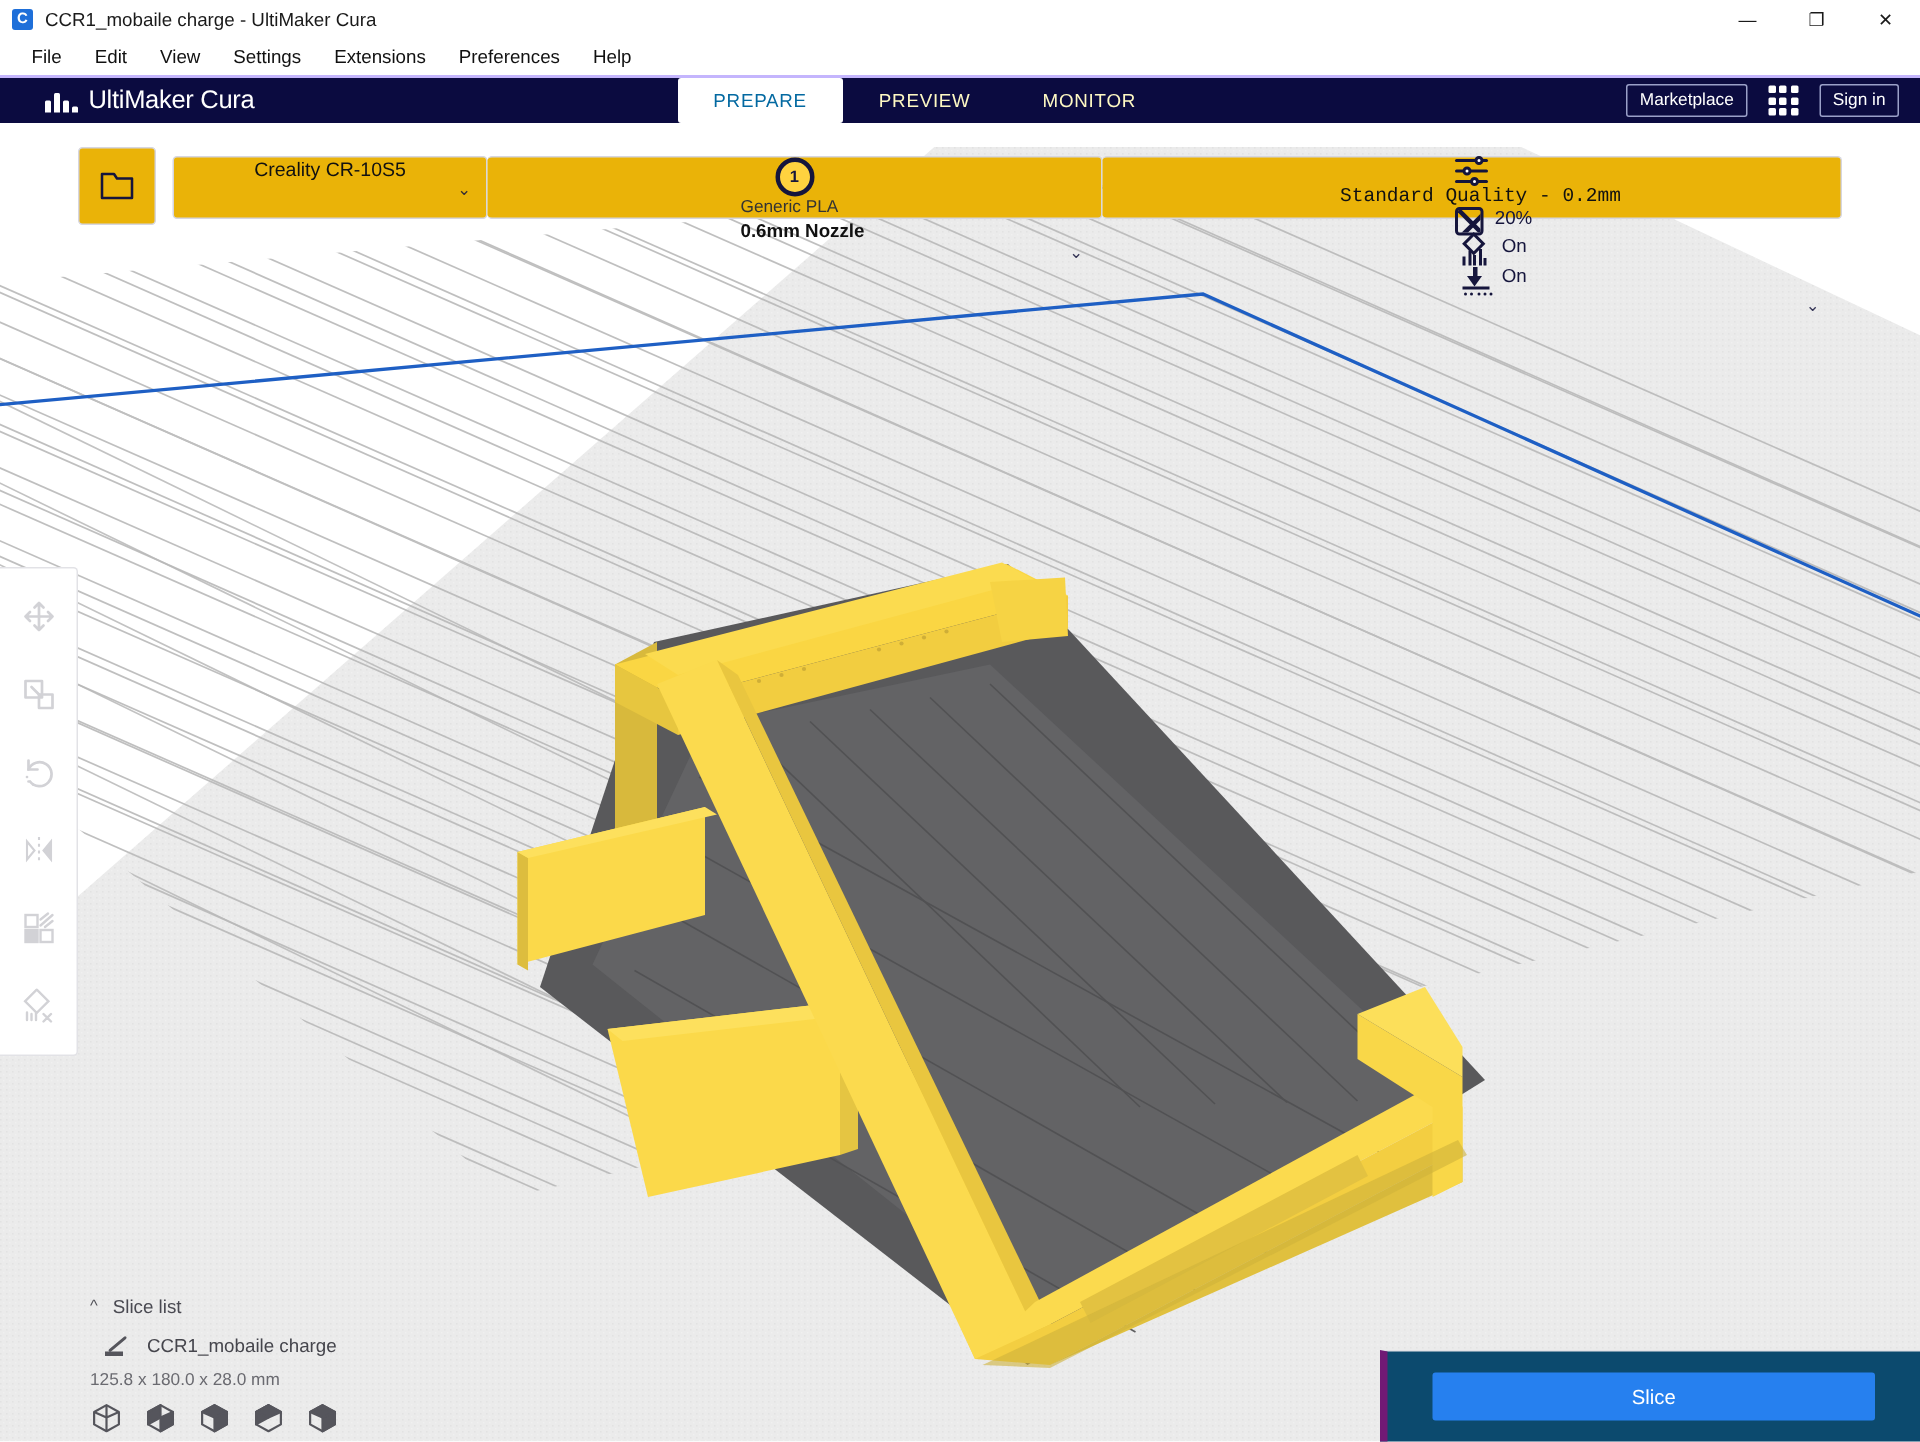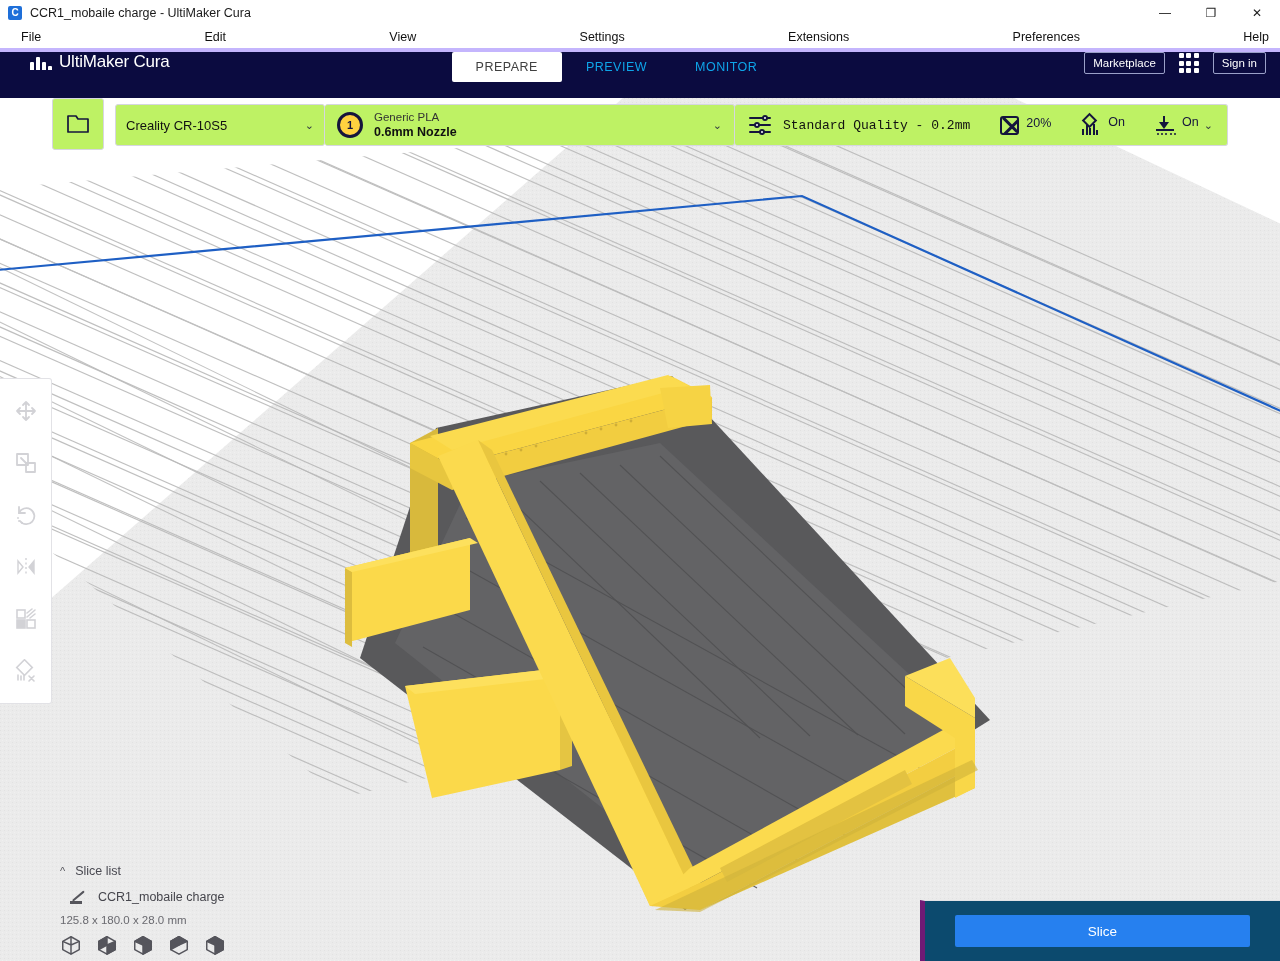--- a/index.html
+++ b/index.html
@@ -27,67 +27,67 @@
   .tb-controls{ margin-left:auto; display:flex; height:26px; }
   .tb-btn{
     width:46px;height:26px;display:flex;align-items:center;justify-content:center;
     color:#1a1a1a; font-size:12px;
   }
 
   
   .menubar{
     position:absolute; top:26px; left:0; width:1280px; height:26px;
     background:#ffffff; display:flex; align-items:center; padding-left:10px;
-    border-bottom:4px solid #c4b5fd;
-    justify-content:space-between;
+    border-bottom:2px solid #c4b5fd;
   }
   .menu-item{
     font-size:12.5px; color:#111; padding:3px 11px; white-space:nowrap;
   }
 
   
   .appbar{
-    position:absolute; top:52px; left:0; width:1280px; height:46px;
-    background:#0b0b40; display:flex; align-items:flex-start;
+    position:absolute; top:52px; left:0; width:1280px; height:30px;
+    background:#0b0b40; display:flex; align-items:center;
   }
   .logo{ display:flex; align-items:center; margin-left:30px; gap:7px; }
   .logo-mark{ width:22px;height:15px;position:relative; }
   .logo-mark i{
     position:absolute; bottom:0; width:4px; background:#fff; border-radius:1px 1px 0 0;
   }
   .logo-mark i:nth-child(1){ left:0;   height:8px; }
   .logo-mark i:nth-child(2){ left:6px; height:13px;}
   .logo-mark i:nth-child(3){ left:12px;height:8px; }
   .logo-mark i:nth-child(4){ left:18px;height:4px; }
   .logo-text{ color:#fff; font-size:17px; letter-spacing:-.2px; font-weight:400; }
 
   .stages{ display:flex; align-items:center; margin-left:282px; gap:0; }
   .stage{
-    color:#0ea5e9; font-size:12.5px; letter-spacing:.5px;
+    color:#fef9c3; font-size:12.5px; letter-spacing:.5px;
     padding:8px 24px; border-radius:2px; white-space:nowrap;
   }
-  .stage.active{ background:#fff; color:#404040; }
+  .stage.active{ background:#fff; color:#0369a1; }
 
   .appbar-right{ margin-left:auto; display:flex; align-items:center; gap:14px; margin-right:14px; }
   .pill{
     border:1px solid #9aa0c8; color:#fff; font-size:11.5px;
     padding:4px 8px; border-radius:2px; white-space:nowrap; background:transparent;
   }
   .grid-icon{ width:20px;height:20px;display:grid;grid-template-columns:repeat(3,1fr);
               grid-template-rows:repeat(3,1fr); gap:2.5px; }
   .grid-icon span{ background:#fff; border-radius:1px; }
 
   
   .toolbar{
     position:absolute; top:98px; left:0; width:1280px; height:60px;
     pointer-events:none;
   }
   .tb-card{
-    position:absolute; background:#bef264; border:1px solid #d6d6e0; border-radius:3px;
+    position:absolute; background:#eab308; border:1px solid #d6d6e0; border-radius:3px;
     pointer-events:auto;
+    flex-direction:column;
   }
   .open-file{ left:52px; top:0; width:52px; height:52px;
      display:flex;align-items:center;justify-content:center; }
   .printer-sel{ left:115px; top:6px; width:210px; height:42px;
      display:flex;align-items:center;padding:0 10px; }
   .printer-sel .lbl{ font-size:13px;color:#111; }
   .material-sel{ left:325px; top:6px; width:410px; height:42px;
      display:flex;align-items:center;padding:0 12px; border-left:none; }
   .profile-sel{ left:735px; top:6px; width:493px; height:42px;
      display:flex;align-items:center;padding:0 14px; border-left:none; }

